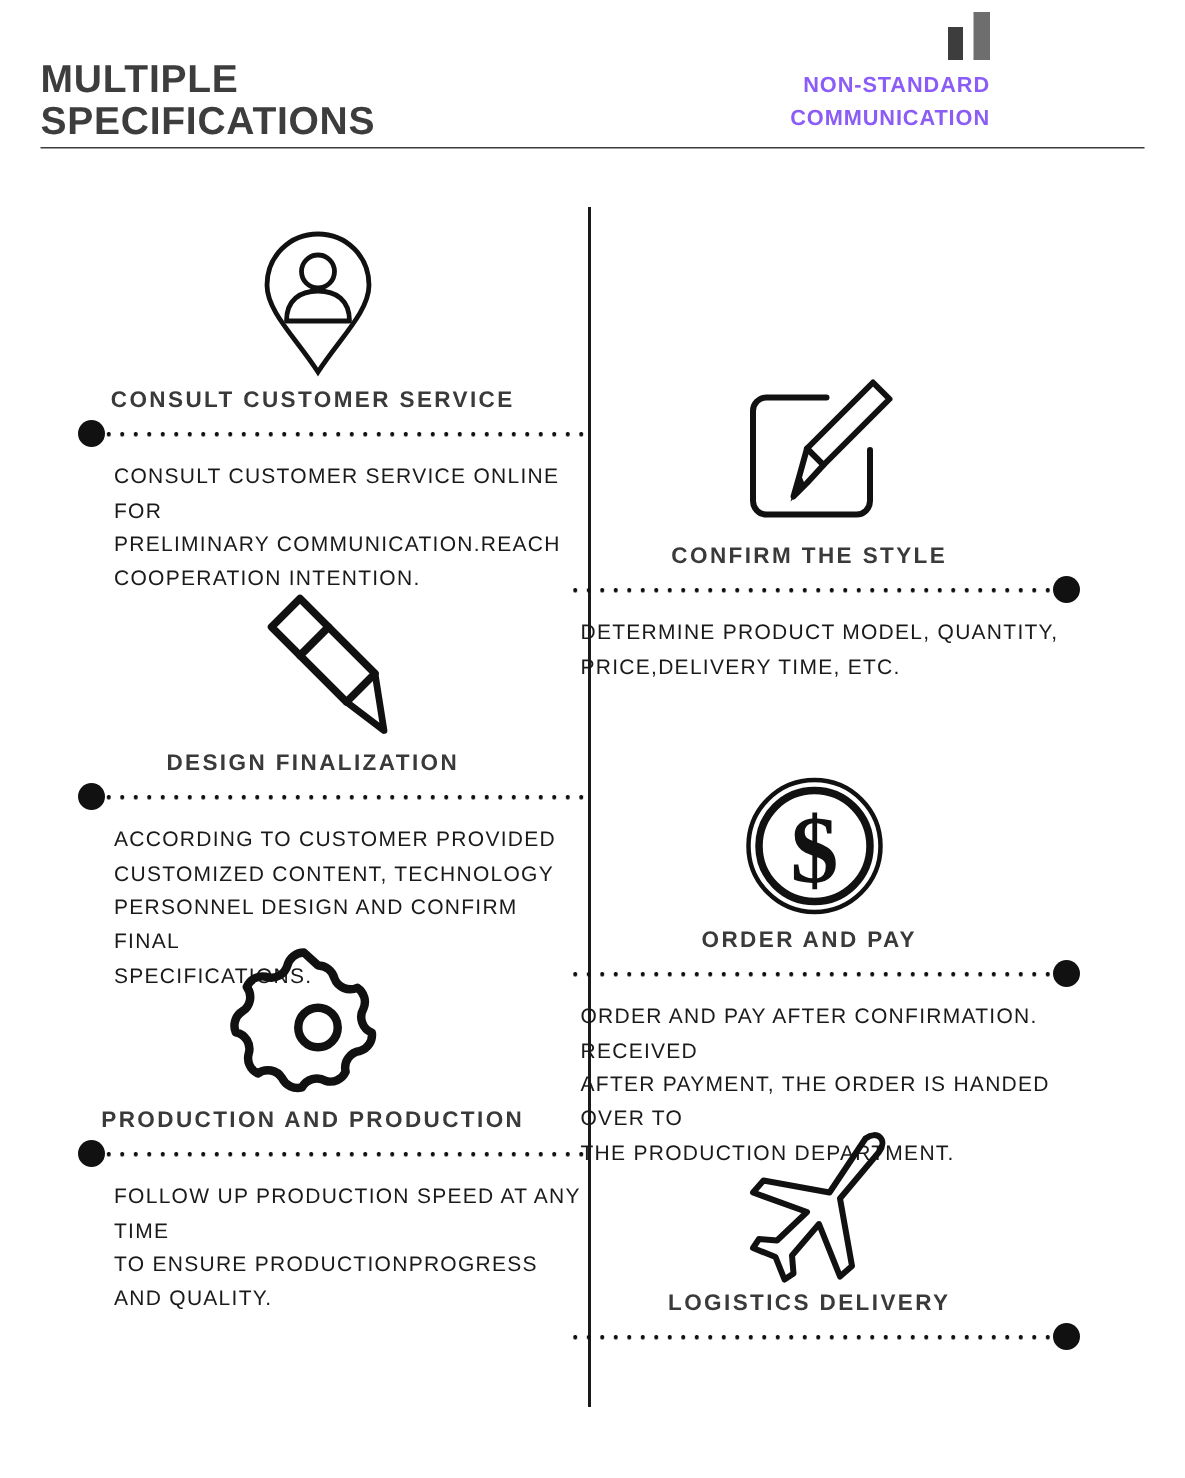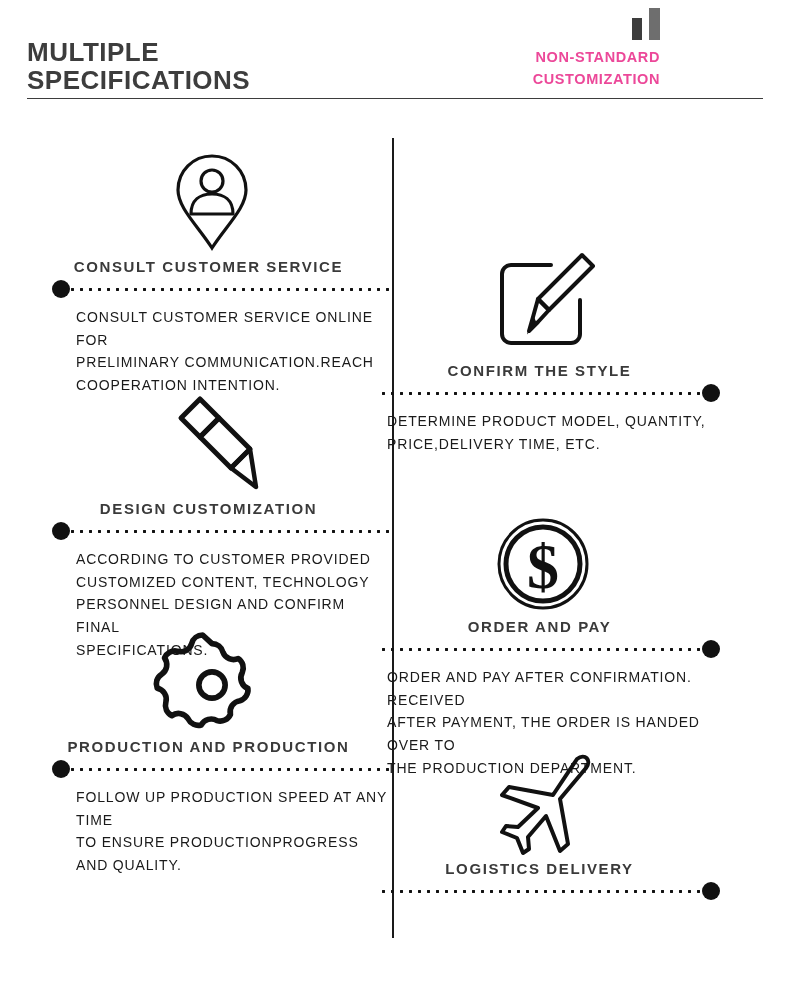--- a/index.html
+++ b/index.html
@@ -58,21 +58,21 @@
     position: absolute;
     right: 0; bottom: 0;
     width: 11px; height: 32px;
     background: #6e6e6e;
   }
 
   #header-sub1, #header-sub2 {
     font-size: 14.5px;
     font-weight: bold;
     letter-spacing: 0.6px;
-    color: #ec4899;
+    color: #8b5cf6;
     line-height: 1.5;
   }
 
   #header-rule {
     position: absolute;
     left: 27px;
     top: 98px;
     width: 736px;
     height: 1px;
     background: #3d3d3d;
@@ -163,21 +163,21 @@
 
   <div id="header-title">MULTIPLE
 SPECIFICATIONS</div>
 
   <div id="header-right">
     <div id="header-logo">
       <span class="bar-dark"></span>
       <span class="bar-light"></span>
     </div>
     <div id="header-sub1">NON-STANDARD</div>
-    <div id="header-sub2">CUSTOMIZATION</div>
+    <div id="header-sub2">COMMUNICATION</div>
   </div>
 
   <div id="header-rule"></div>
 </div>
 
 <div id="spine"></div>
 
 <div class="step left" style="top:140px;">
   <div class="icon-wrap">
     <svg width="80" height="100" viewBox="0 0 80 100">
@@ -215,21 +215,21 @@
 </div>
 
 <div class="step left" style="top:382px;">
   <div class="icon-wrap">
     <svg width="104" height="104" viewBox="0 0 104 104">
       <path d="M21 28 L40 9 L59 28 L40 47 Z" fill="none" stroke="#111" stroke-width="5" stroke-linejoin="round"></path>
       <path d="M40 47 L59 28 L90 59 L71 78 Z" fill="none" stroke="#111" stroke-width="5" stroke-linejoin="round"></path>
       <path d="M71 78 L90 59 L96 97 Z" fill="none" stroke="#111" stroke-width="4.5" stroke-linejoin="round"></path>
     </svg>
   </div>
-  <div class="step-title">DESIGN CUSTOMIZATION</div>
+  <div class="step-title">DESIGN FINALIZATION</div>
   <div class="connector">
     <div class="dots"></div>
     <div class="bullet"></div>
   </div>
   <div class="step-body">ACCORDING TO CUSTOMER PROVIDED
 CUSTOMIZED CONTENT, TECHNOLOGY
 PERSONNEL DESIGN AND CONFIRM FINAL
 SPECIFICATIONS.</div>
 </div>
 

